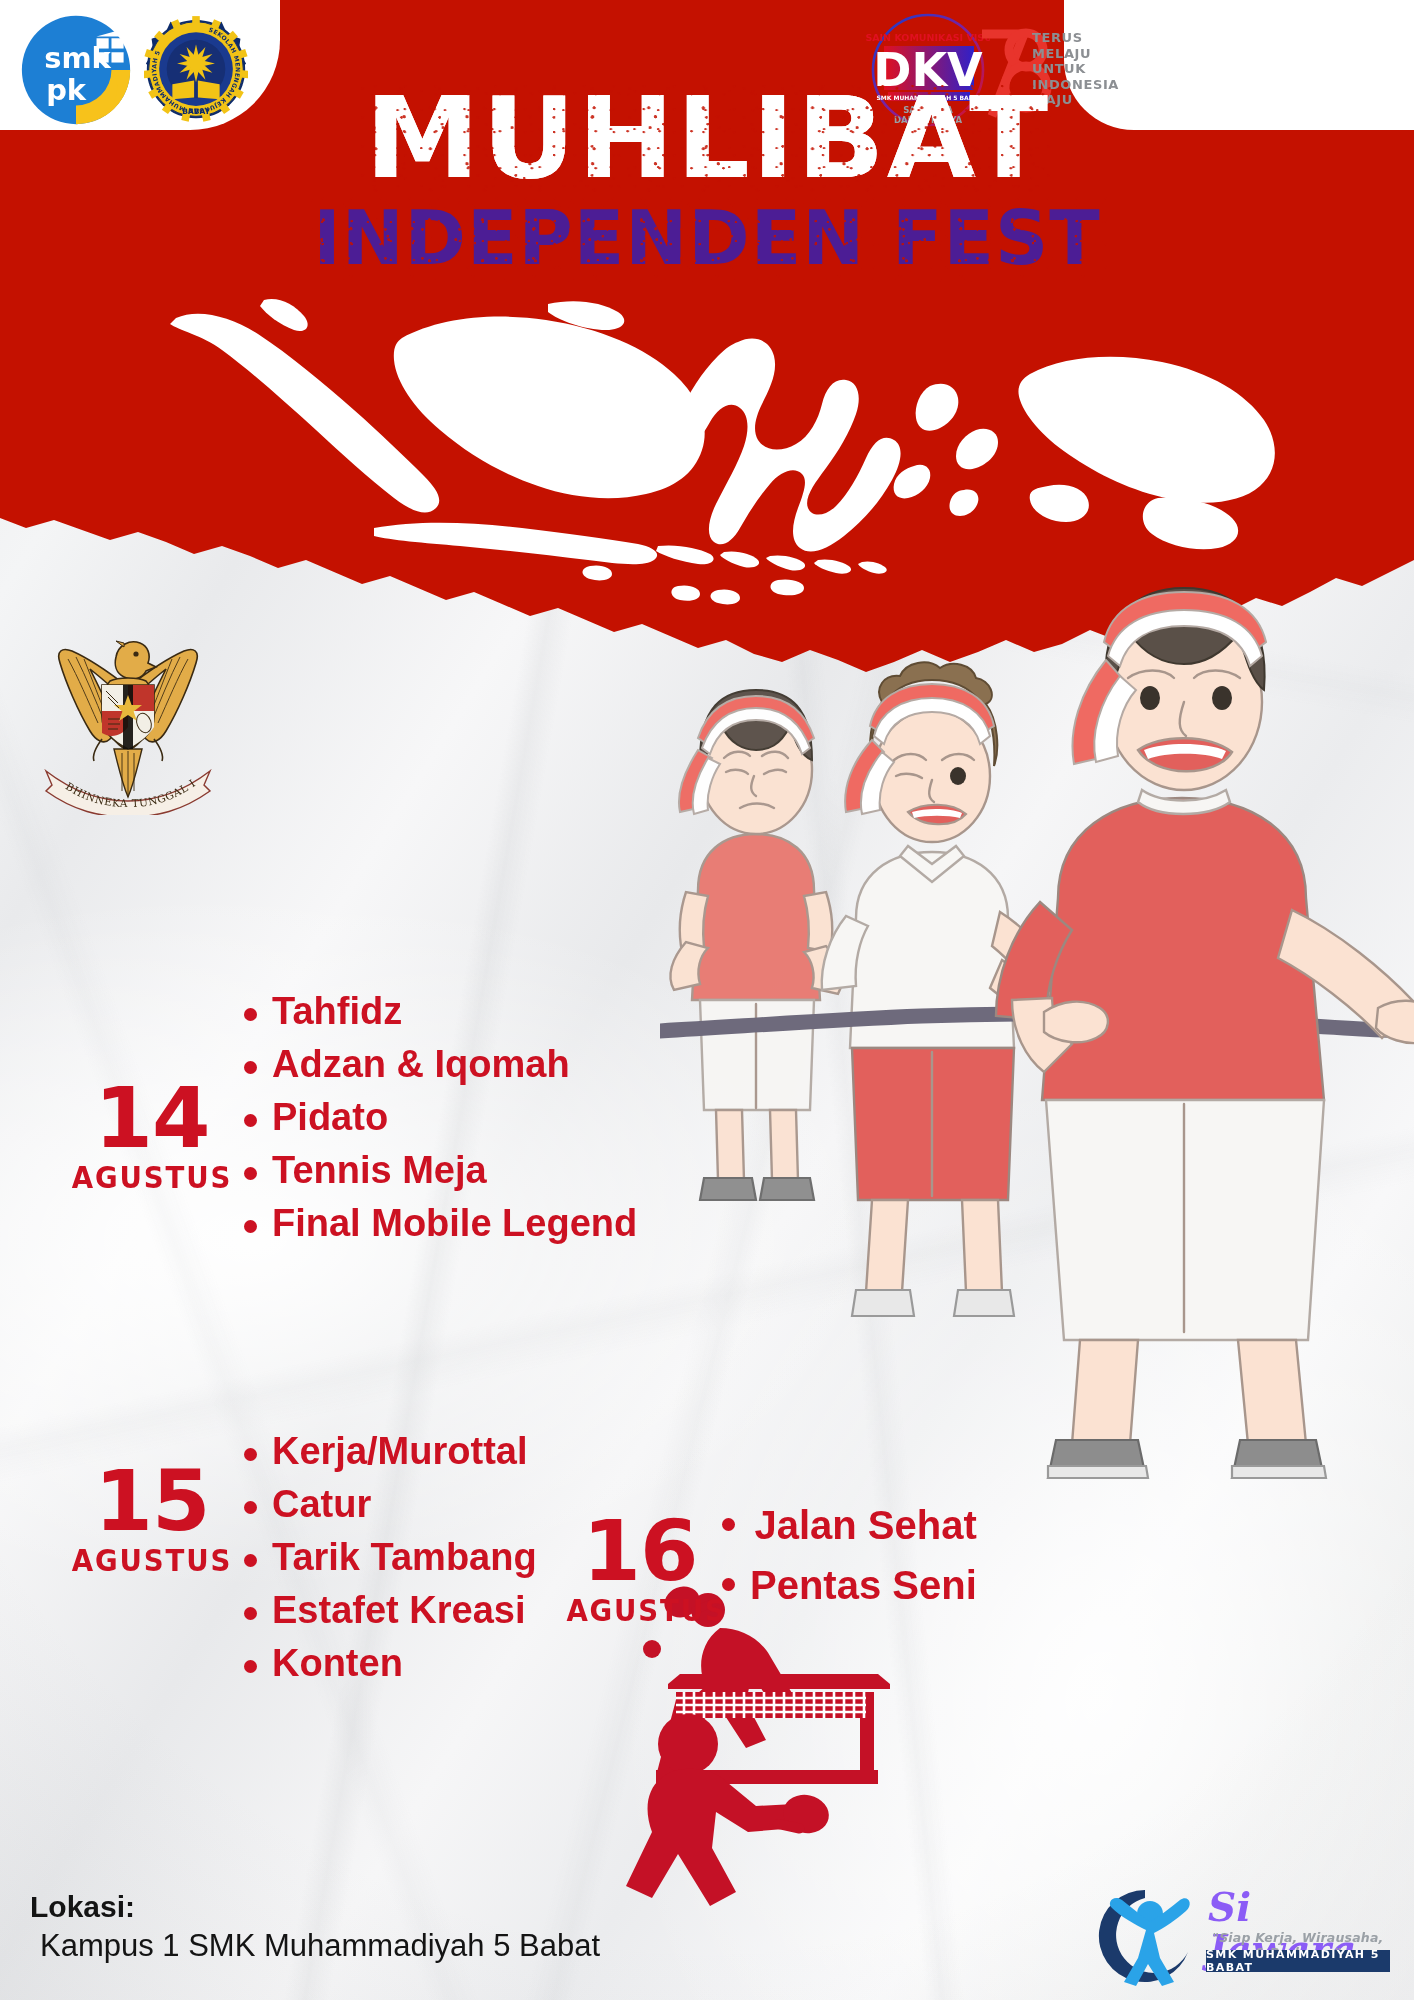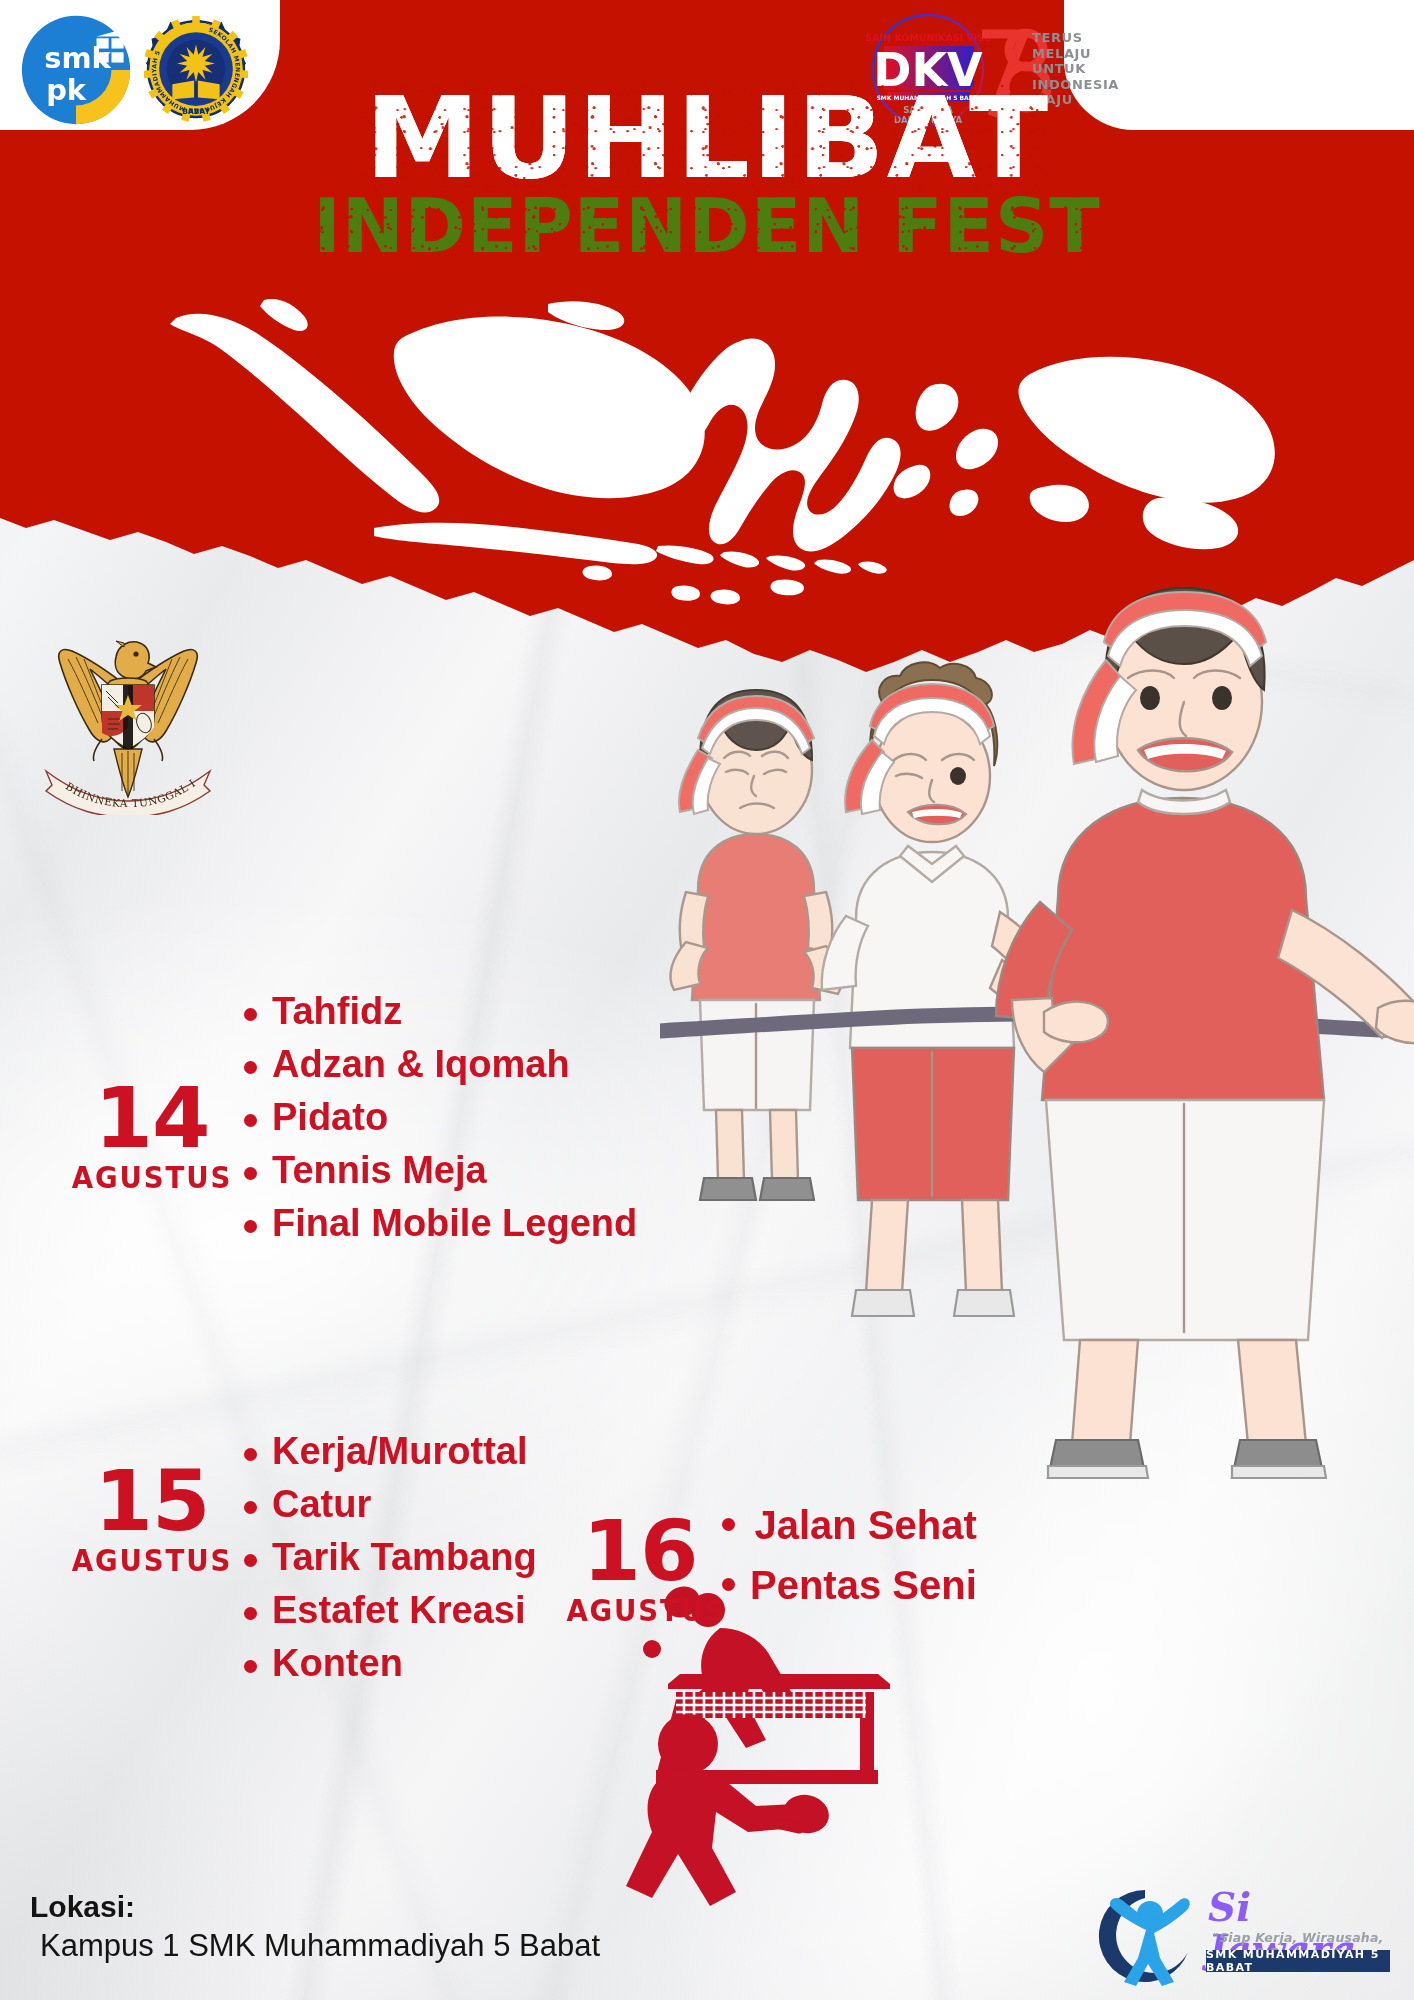--- a/index.html
+++ b/index.html
@@ -91,22 +91,22 @@
   .title-wrap{position:absolute;left:0;top:88px;width:1414px;text-align:center;}
   .title-main{
     font-family:"DejaVu Sans", sans-serif;
     font-weight:bold;font-size:112px;line-height:100px;color:#ffffff;
     letter-spacing:2px;
     transform:scaleX(1.03);
     text-shadow:0 0 0 #fff;
   }
   .title-sub{
     font-family:"DejaVu Sans", sans-serif;
-    font-weight:bold;font-size:74px;line-height:76px;color:#4d7c0f;
-    letter-spacing:1px;
+    font-weight:bold;font-size:74px;line-height:76px;color:#4c1d95;
+    letter-spacing:1px;margin-top:12px;
   }
   .grunge{position:relative;display:inline-block;}
   .grunge::after{
     content:"";position:absolute;inset:-6px;pointer-events:none;
     background-image:
       radial-gradient(circle at 12% 22%, var(--red,#c41100) 1.1px, transparent 1.6px),
       radial-gradient(circle at 31% 63%, var(--red,#c41100) 1.3px, transparent 1.8px),
       radial-gradient(circle at 54% 18%, var(--red,#c41100) 1.0px, transparent 1.5px),
       radial-gradient(circle at 72% 74%, var(--red,#c41100) 1.4px, transparent 1.9px),
       radial-gradient(circle at 88% 36%, var(--red,#c41100) 1.1px, transparent 1.6px),

